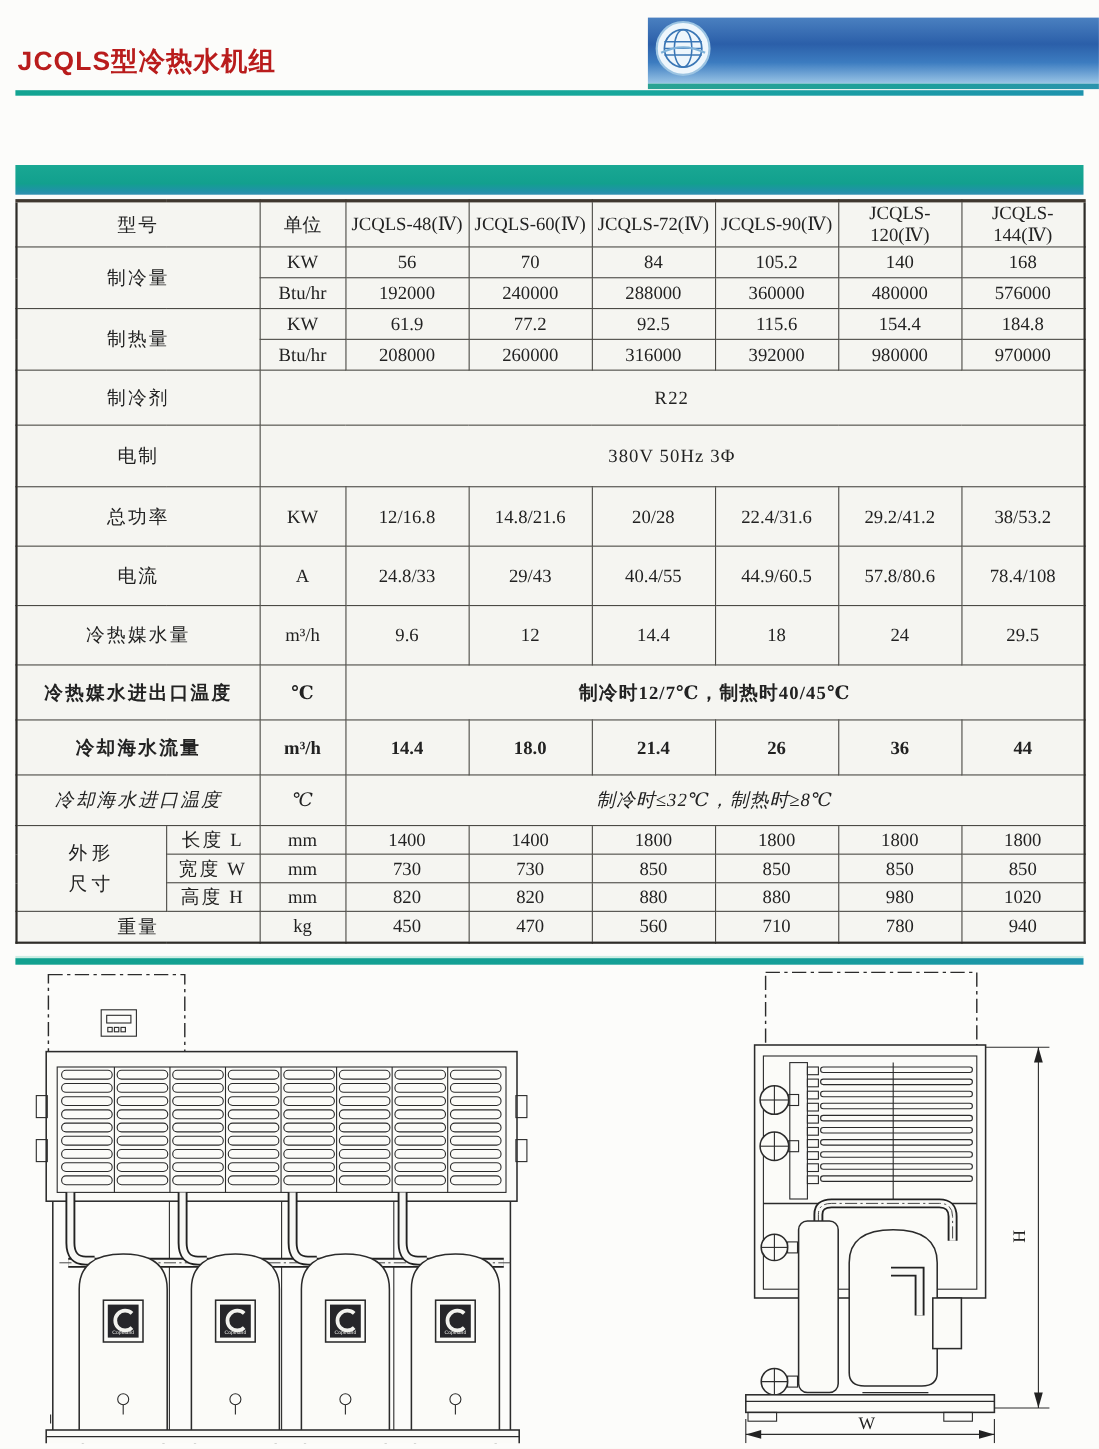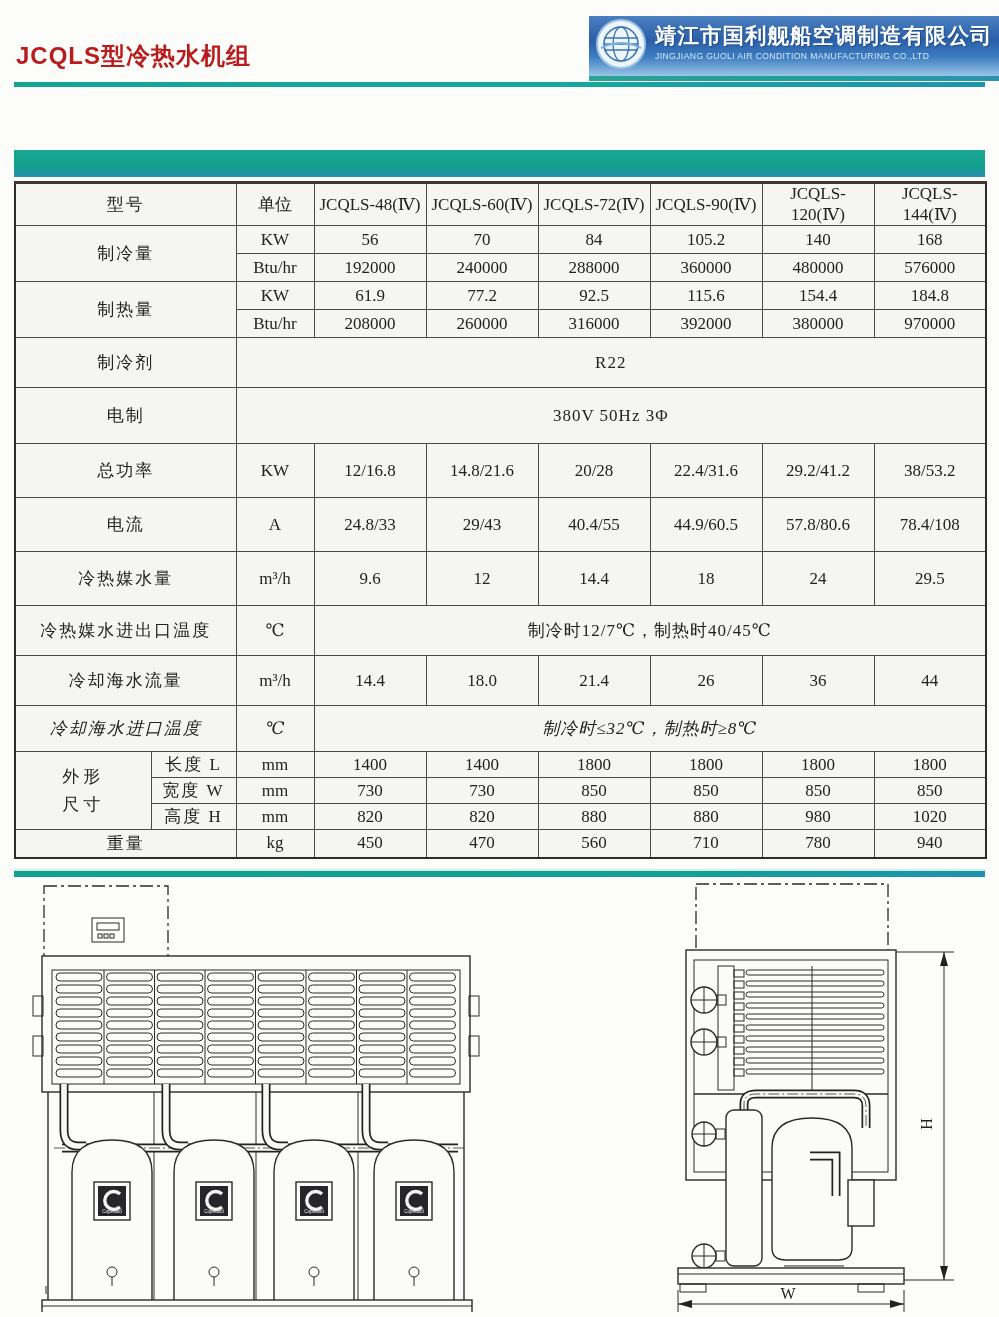--- a/index.html
+++ b/index.html
@@ -71,21 +71,21 @@
   td.ctr{font-size:17.5px;letter-spacing:1px;}
   td.dimlab{white-space:pre-line;line-height:1.6;letter-spacing:4px;font-size:18px;text-align:center;padding:0;font-family:Liberation Serif, serif;}
   td.sub{font-size:17px;letter-spacing:2px;margin-left:44px;}
   
   .spec tr:nth-child(1){height:30px;}
   .spec tr:nth-child(2),.spec tr:nth-child(3),
   .spec tr:nth-child(4),.spec tr:nth-child(5){height:28px;}
   .spec tr:nth-child(6){height:50px;}
   .spec tr:nth-child(7){height:56px;}
   .spec tr:nth-child(8),.spec tr:nth-child(9),.spec tr:nth-child(10){height:54px;}
-  .spec tr:nth-child(11),.spec tr:nth-child(12){height:50px;}
+  .spec tr:nth-child(11),.spec tr:nth-child(12){height:50px;font-weight:bold;}
   .spec tr:nth-child(13){height:46px;font-style:italic;}
   .spec tr:nth-child(14),.spec tr:nth-child(15),.spec tr:nth-child(16){height:26px;}
   .spec tr:nth-child(17){height:28px;margin-left:42px;}
   
   .drawings{position:absolute;left:14px;top:880px;width:971px;height:432px;}
   .draw{position:absolute;top:0;}
   .draw-front{left:4px;}
   .draw-side{left:646px;}
   svg{display:block;}
   .ln{stroke:#2b2b2b;fill:none;stroke-width:1.4;}
@@ -106,24 +106,20 @@
 <div class="banner">
   <svg class="logo" viewBox="0 0 52 52">
     <circle cx="26" cy="26" r="24" fill="#eef6fc" stroke="#9cc4e2" stroke-width="2"></circle>
     <circle cx="26" cy="26" r="17" fill="none" stroke="#3a76b5" stroke-width="1.6"></circle>
     <ellipse cx="26" cy="26" rx="8" ry="17" fill="none" stroke="#3a76b5" stroke-width="1.3"></ellipse>
     <line x1="9" y1="20" x2="43" y2="20" stroke="#3a76b5" stroke-width="1.3"></line>
     <line x1="9" y1="26" x2="43" y2="26" stroke="#3a76b5" stroke-width="1.3"></line>
     <line x1="9" y1="32" x2="43" y2="32" stroke="#3a76b5" stroke-width="1.3"></line>
     <path d="M6,30 q20,-10 40,0" fill="none" stroke="#7fb2d9" stroke-width="2"></path>
   </svg>
-  <div class="company">
-    <span class="company-cn">靖江市国利舰船空调制造有限公司</span>
-    <span class="company-en">JINGJIANG GUOLI AIR CONDITION MANUFACTURING CO.,LTD</span>
-  </div>
 </div>
 
 <div class="band-top"></div>
 <div class="band-bottom"></div>
 
 <table class="spec">
   <colgroup>
     <col style="width:136px">
       <col style="width:85px">
       <col style="width:78px">
@@ -173,21 +169,21 @@
         <td>115.6</td>
         <td>154.4</td>
         <td>184.8</td>
       </tr>
       <tr>
         <td class="unit">Btu/hr</td>
         <td>208000</td>
         <td>260000</td>
         <td>316000</td>
         <td>392000</td>
-        <td>380000</td>
+        <td>980000</td>
         <td>970000</td>
       </tr>
       <tr>
         <td colspan="2" class="lab">制冷剂</td>
         <td colspan="7" class="sp">R22</td>
       </tr>
       <tr>
         <td colspan="2" class="lab">电制</td>
         <td colspan="7" class="sp2">380V 50Hz 3Φ</td>
       </tr>

